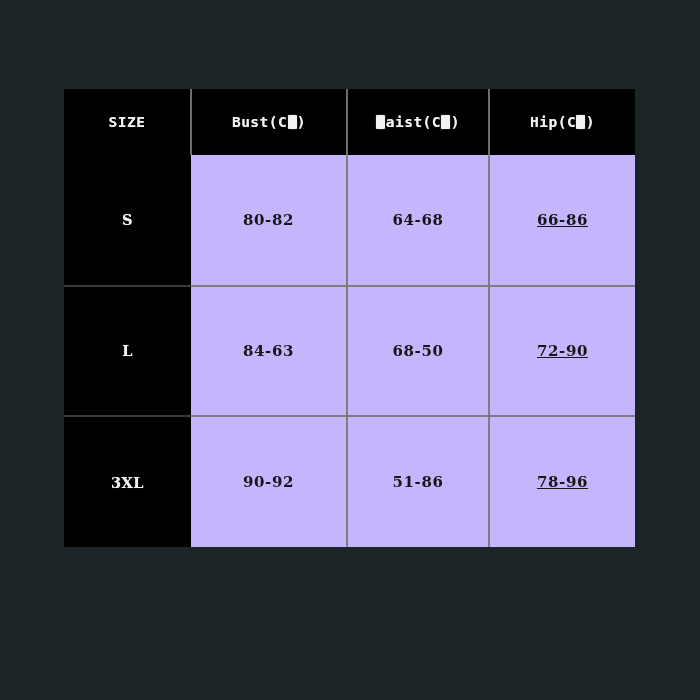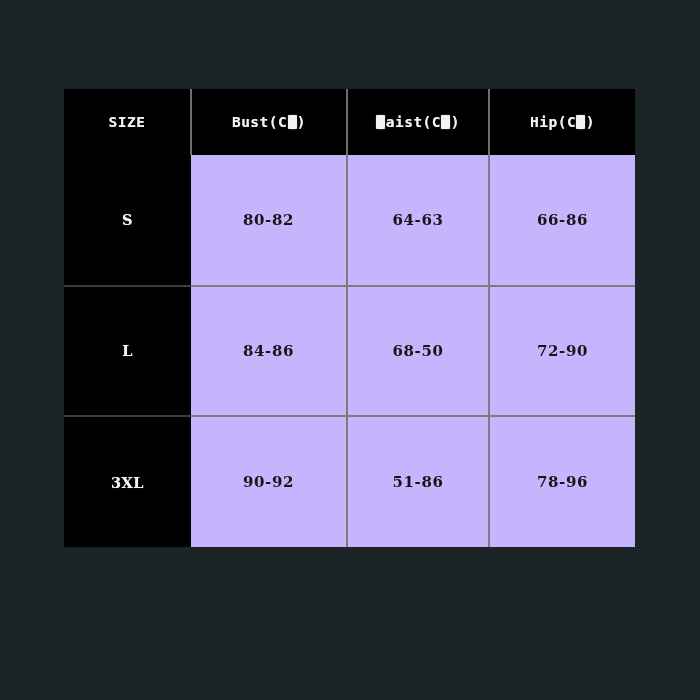--- a/index.html
+++ b/index.html
@@ -78,21 +78,21 @@
   
   #size-table td.value-cell {
     background: #c4b5fd;
     color: #161616;
     font-family: "DejaVu Serif", "Liberation Serif", serif;
     font-size: 15px;
     letter-spacing: 0.6px;
     border-right: 2px solid #7d7d7d;
     border-bottom: 2px solid #7d7d7d;
   }
-  #size-table td.value-cell.last-col { border-right: 0; }
+  #size-table td.value-cell.last-col { border-right: 0; text-decoration: underline; }
   #size-table tr.last-row td.value-cell { border-bottom: 0; }
 
   
   #size-table td.size-cell {
     border-bottom: 2px solid #3a3a3a;
   }
   #size-table tr.last-row td.size-cell { border-bottom: 0; }
 
   
   .block-glyph {
@@ -129,28 +129,28 @@
         <th class="sep-right"><span class="block-glyph"></span>aist(C<span class="block-glyph"></span>)</th>
         <th>Hip(C<span class="block-glyph"></span>)</th>
       </tr>
     </thead>
 
     <tbody>
 
       <tr>
         <td class="size-cell">S</td>
         <td class="value-cell">80-82</td>
-        <td class="value-cell">64-63</td>
+        <td class="value-cell">64-68</td>
         <td class="value-cell last-col">66-86</td>
       </tr>
 
 
       <tr>
         <td class="size-cell">L</td>
-        <td class="value-cell">84-86</td>
+        <td class="value-cell">84-63</td>
         <td class="value-cell">68-50</td>
         <td class="value-cell last-col">72-90</td>
       </tr>
 
 
 
       <tr class="last-row">
         <td class="size-cell">3XL</td>
         <td class="value-cell">90-92</td>
         <td class="value-cell">51-86</td>

